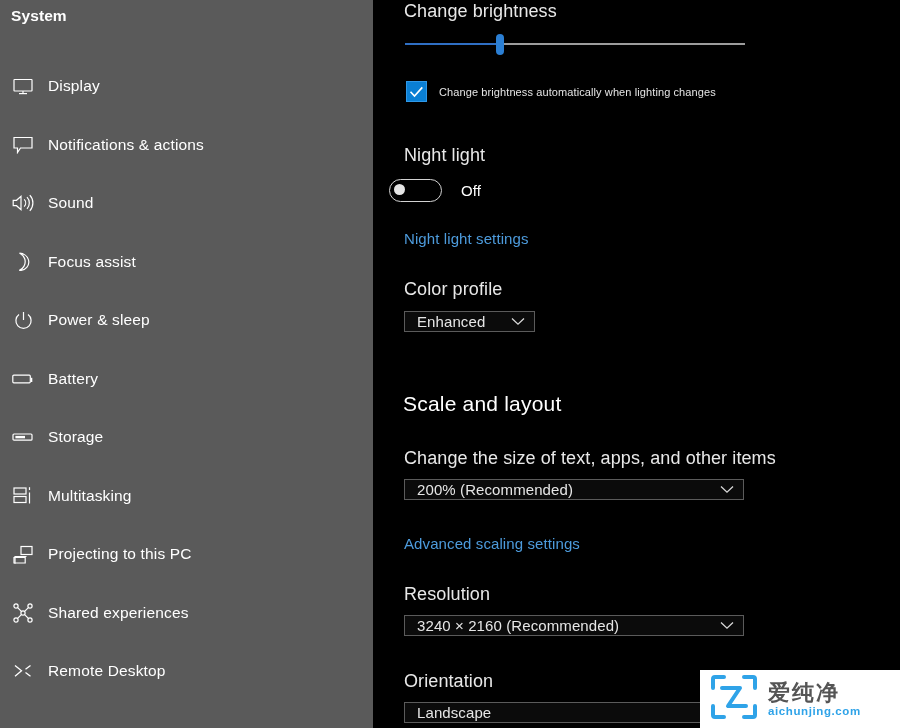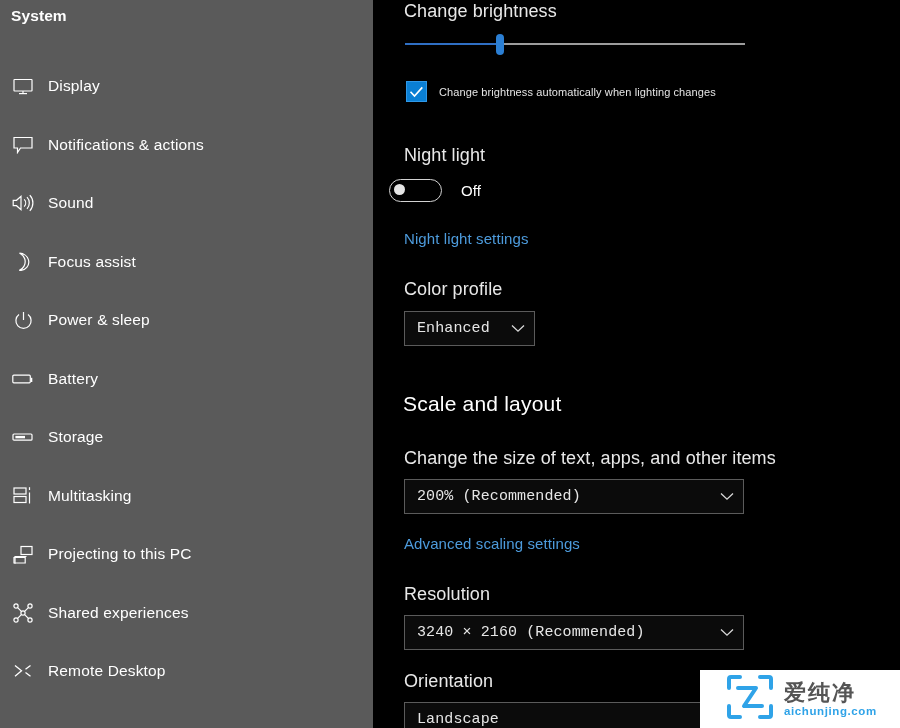--- a/index.html
+++ b/index.html
@@ -213,22 +213,21 @@
   
   .combo {
     position: absolute;
     background: #0b0b0b;
     border: 1px solid #5b5b5b;
     display: flex;
     align-items: center;
     justify-content: space-between;
     padding: 0 9px 0 12px;
     cursor: pointer;
-    height: 35px;
-    font-family: Liberation Mono, monospace;
+    height: 21px;
   }
   .combo .cval {
     font-size: 15px;
     color: #e6e6e6;
     white-space: nowrap;
     letter-spacing: 0.1px;
   }
   .combo .chev {
     color: #d8d8d8;
     display: flex;
@@ -239,21 +238,21 @@
   
   .watermark {
     position: absolute;
     left: 700px;
     top: 670px;
     width: 200px;
     height: 58px;
     background: #ffffff;
     display: flex;
     align-items: center;
-    padding-left: 27px;
+    padding-left: 11px;
     overflow: hidden;
   }
   .wm-logo { flex: 0 0 auto; display: block; }
   .wm-text {
     margin-left: 11px;
     display: flex;
     flex-direction: column;
     justify-content: center;
   }
   .wm-cn {

